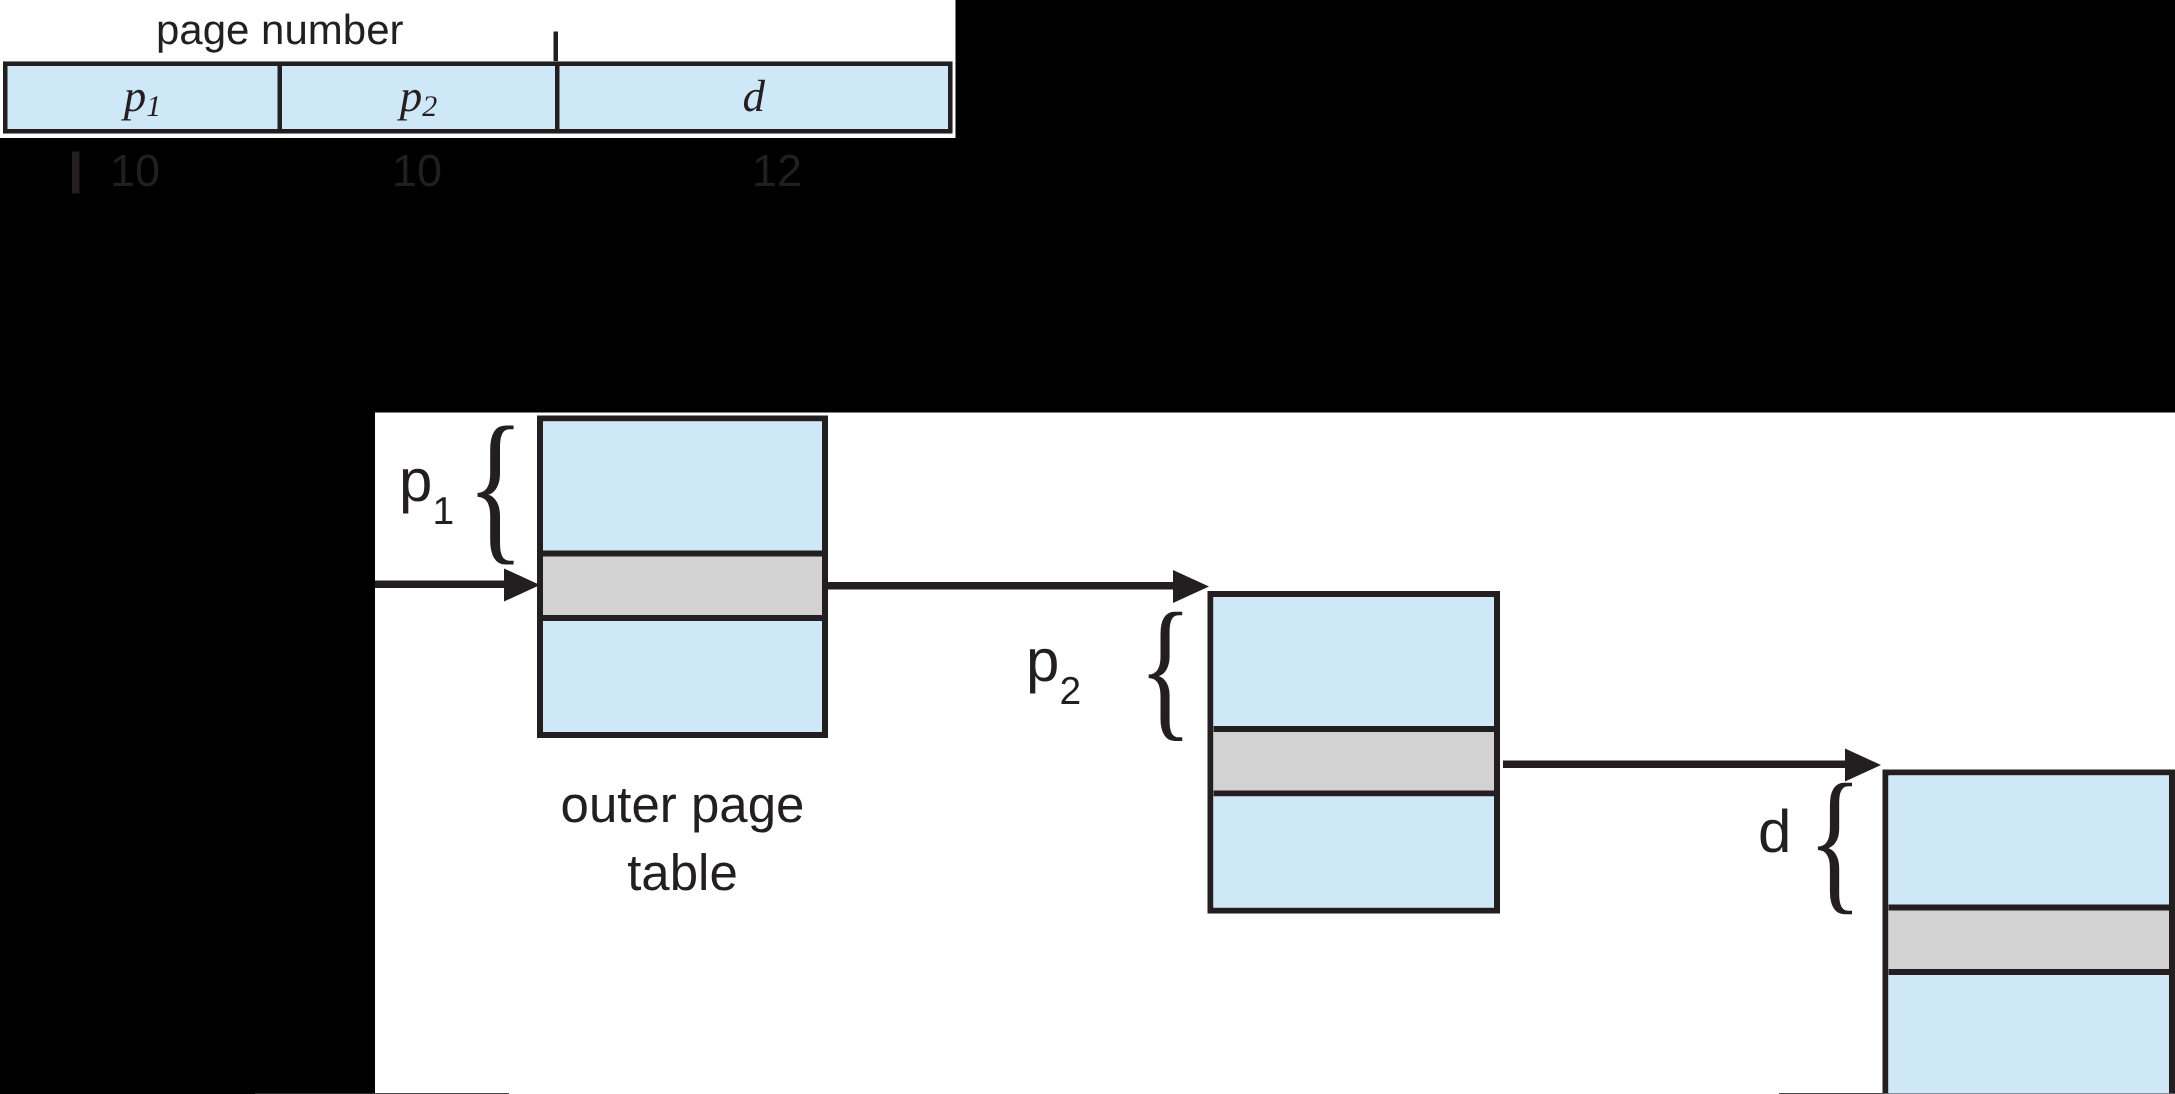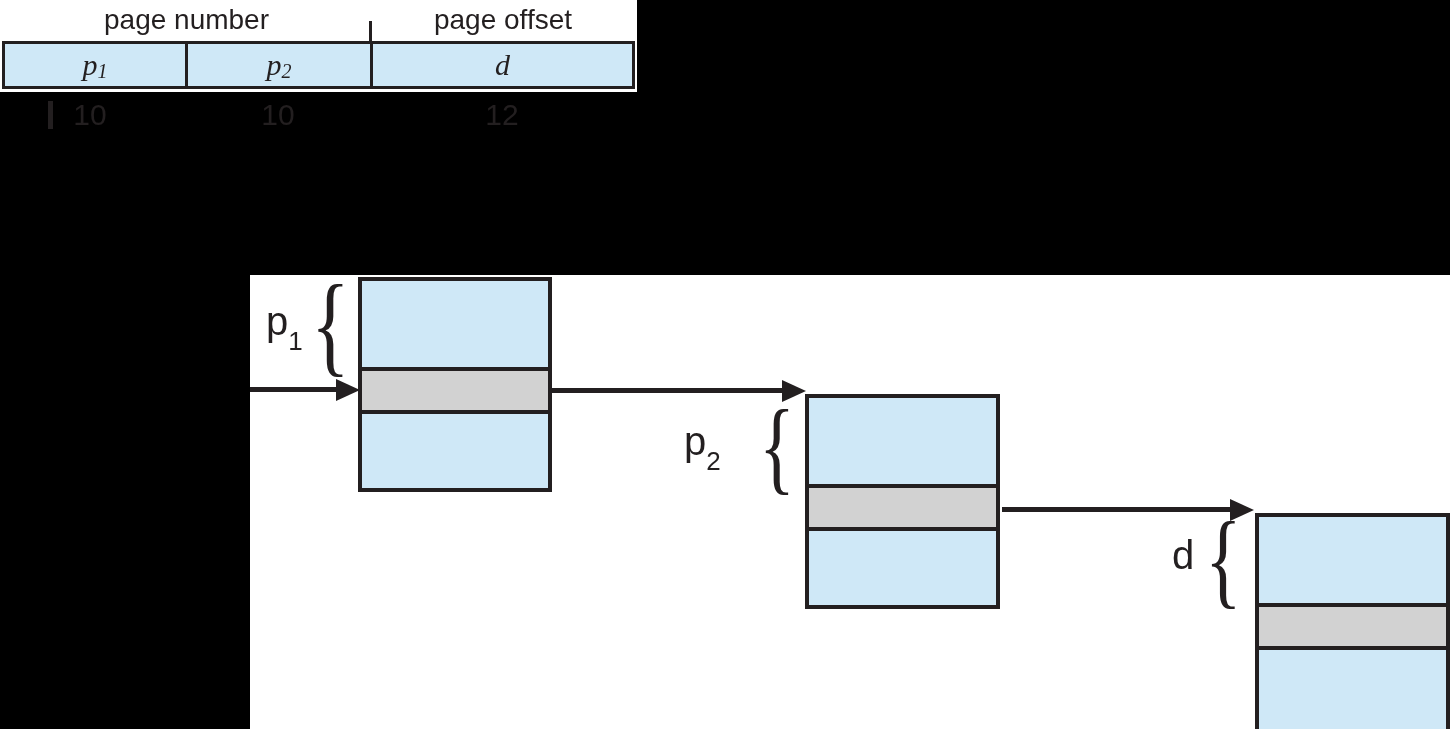--- a/index.html
+++ b/index.html
@@ -25,21 +25,21 @@
   }
   .addr-cell{
     font-family:"Liberation Serif",serif;font-style:italic;font-size:30px;
     display:flex;align-items:center;justify-content:center;height:100%;
   }
   .addr-cell sub{font-size:20px;line-height:1;transform:translateY(6px);}
   .c1{width:180px;}
   .c2{width:185px;border-left:3px solid var(--line);}
   .c3{flex:1;border-left:3px solid var(--line);}
   .bit{position:absolute;top:100px;font-size:30px;line-height:30px;transform:translateX(-50%);}
-  .b1{left:90px;} .b2{left:278px;} .b3{left:502px;}
+  .b1{left:90px;} .b2{left:278px;} .b3{left:518px;}
   .bit-tick{position:absolute;left:48px;top:101px;width:5px;height:28px;background:var(--line);}
   
   .panel-b{position:absolute;left:250px;top:275px;width:1200px;height:454px;background:var(--panel);}
   
   .ptable{position:absolute;border:4px solid var(--line);display:flex;flex-direction:column;background:var(--panel);}
   .outer-box{left:358px;top:277px;width:194px;height:215px;}
   .middle-box{left:805px;top:394px;width:195px;height:215px;}
   .right-box{left:1255px;top:513px;width:195px;height:240px;}
   .row{width:100%;}
   .row.blue{height:86px;background:var(--row-blue);}
@@ -74,21 +74,20 @@
   .l-outer{left:345px;top:515px;width:220px;}
   .l-middle{left:793px;top:631px;width:225px;}
 </style>
 </head>
 <body>
 
 <div class="canvas">
 
   <section class="panel-a">
     <div class="hdr hdr-number">page number</div>
-    <div class="hdr hdr-offset">page offset</div>
     <div class="hdr-tick"></div>
 
     <div class="addr-table">
       <div class="addr-cell c1">
           <span>p</span>
           <sub>1</sub>
         </div>
       <div class="addr-cell c2">
           <span>p</span>
           <sub>2</sub>
@@ -134,14 +133,18 @@
 
   <div class="idx p1"><span>p</span><sub>1</sub></div>
   <div class="brace br1">{</div>
 
   <div class="idx p2"><span>p</span><sub>2</sub></div>
   <div class="brace br2">{</div>
 
   <div class="idx d"><span>d</span><sub></sub></div>
   <div class="brace br3">{</div>
 
+  <div class="boxlabel l-outer">
+    <div>outer page</div>
+    <div>table</div>
+  </div>
 
 </div>
 
 </body></html>

